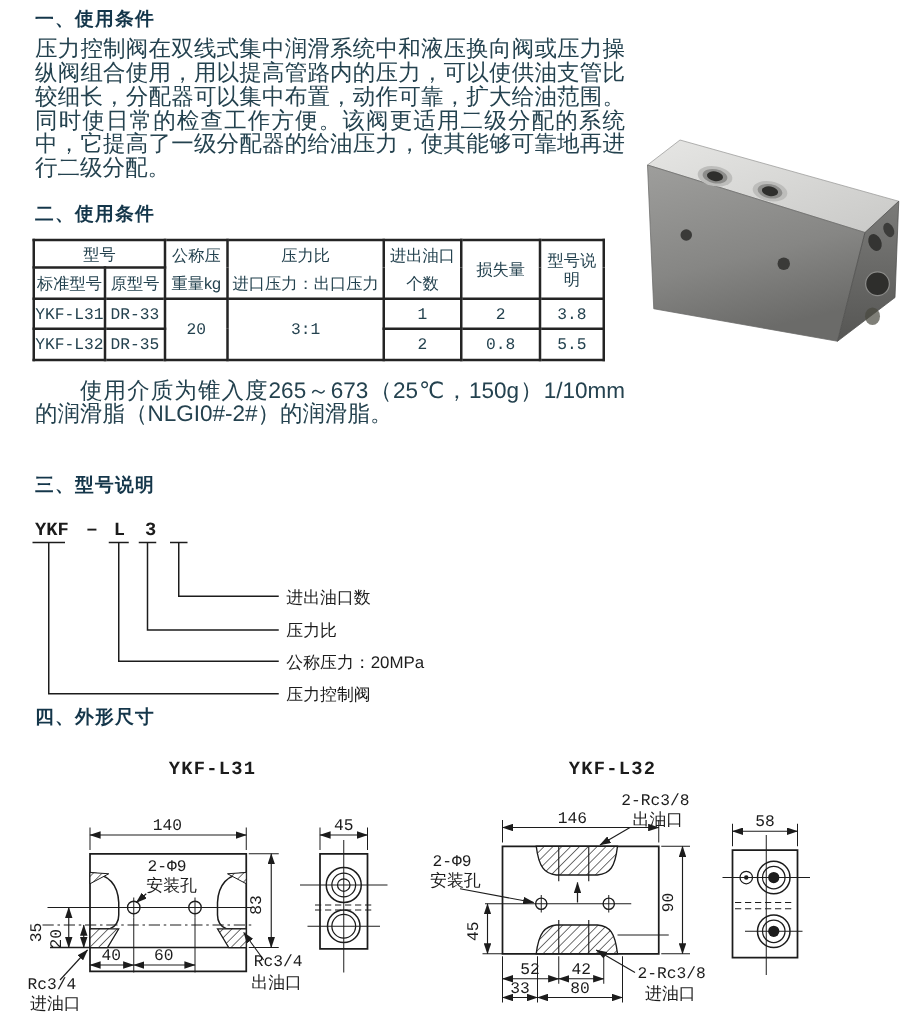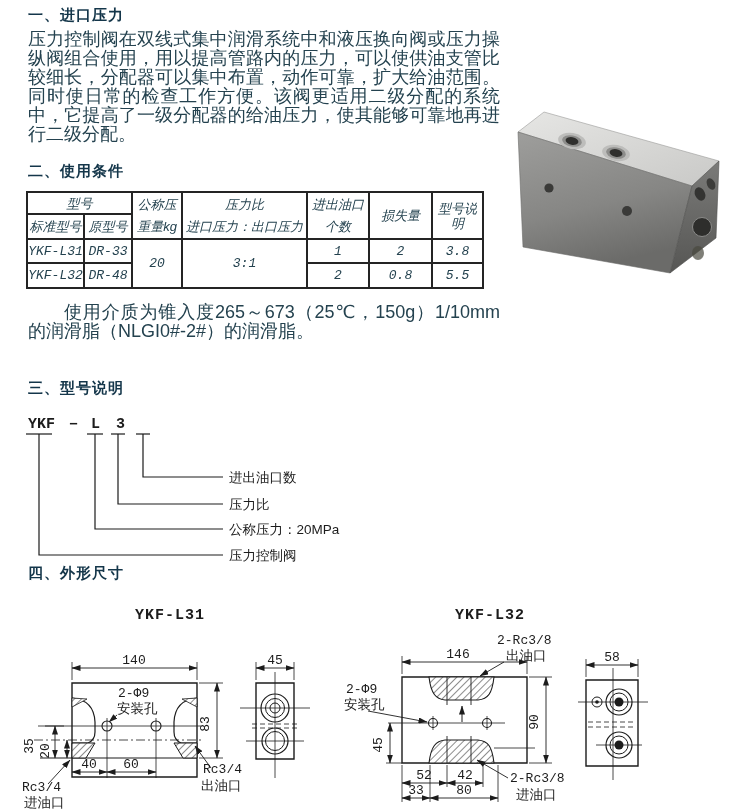--- a/index.html
+++ b/index.html
@@ -23,21 +23,21 @@
   svg .dim{font-family:"Liberation Mono","DejaVu Sans Mono",monospace;font-size:13px;}
   svg .cn{font-family:"Liberation Sans","DejaVu Sans",sans-serif;font-size:13.5px;}
   svg .code{font-family:"Liberation Mono","DejaVu Sans Mono",monospace;font-size:15px;font-weight:bold;}
   svg line,svg path,svg rect,svg circle,svg polygon{vector-effect:non-scaling-stroke;}
 </style>
 </head>
 <body>
 
 <div class="page">
 
-  <h2 class="sec abs" style="left:28px;top:6px;">一、进口压力</h2>
+  <h2 class="sec abs" style="left:28px;top:6px;">一、使用条件</h2>
   <div class="body-text abs" style="left:28px;top:30px;width:472px;">压力控制阀在双线式集中润滑系统中和液压换向阀或压力操纵阀组合使用，用以提高管路内的压力，可以使供油支管比较细长，分配器可以集中布置，动作可靠，扩大给油范围。同时使日常的检查工作方便。该阀更适用二级分配的系统中，它提高了一级分配器的给油压力，使其能够可靠地再进行二级分配。</div>
 
   <svg class="abs" style="left:502px;top:106px;" width="225" height="172" viewBox="0 0 225 172">
     <defs>
       <linearGradient id="gTop" x1="0" y1="0" x2="1" y2="1">
         <stop offset="0" stop-color="#e6e6e4"></stop>
           <stop offset="1" stop-color="#c9c9c7"></stop>
       </linearGradient>
       <linearGradient id="gFront" x1="0" y1="0" x2="0.3" y2="1">
         <stop offset="0" stop-color="#9e9e9c"></stop>
@@ -70,21 +70,21 @@
 
       <ellipse cx="198" cy="88" rx="5" ry="7" transform="rotate(-25 198 88)" fill="#343432"></ellipse>
       <ellipse cx="209" cy="78" rx="4" ry="6" transform="rotate(-25 209 78)" fill="#3c3c3a"></ellipse>
       <circle cx="200" cy="121" r="9.5" fill="#2e2e2c" stroke="#8a8a88" stroke-width="1"></circle>
       <ellipse cx="196" cy="147" rx="6" ry="7" fill="#49493f" opacity="0.7"></ellipse>
     </g>
   </svg>
 
   <h2 class="sec abs" style="left:28px;top:162px;">二、使用条件</h2>
 
-  <table class="spec abs" style="left:26px;top:191px;font-style:italic;">
+  <table class="spec abs" style="left:26px;top:191px;">
     <colgroup>
       <col style="width:57px">
         <col style="width:48px">
         <col style="width:50px">
       <col style="width:125px">
         <col style="width:62px">
         <col style="width:63px">
         <col style="width:51px">
     </colgroup>
     <tbody>
@@ -113,21 +113,21 @@
       <td class="mono">YKF-L31</td>
       <td class="mono">DR-33</td>
       <td rowspan="2" class="mono">20</td>
       <td rowspan="2" class="mono">3:1</td>
       <td class="mono">1</td>
       <td class="mono">2</td>
       <td class="mono">3.8</td>
     </tr>
     <tr style="height:25px">
       <td class="mono">YKF-L32</td>
-      <td class="mono">DR-48</td>
+      <td class="mono">DR-35</td>
       <td class="mono">2</td>
       <td class="mono">0.8</td>
       <td class="mono">5.5</td>
     </tr>
   </tbody>
     </table>
 
   <div class="body-text note abs" style="left:28px;top:303px;width:472px;">使用介质为锥入度265～673（25℃，150g）1/10mm的润滑脂（NLGI0#-2#）的润滑脂。</div>
 
   <h2 class="sec abs" style="left:28px;top:379px;">三、型号说明</h2>

